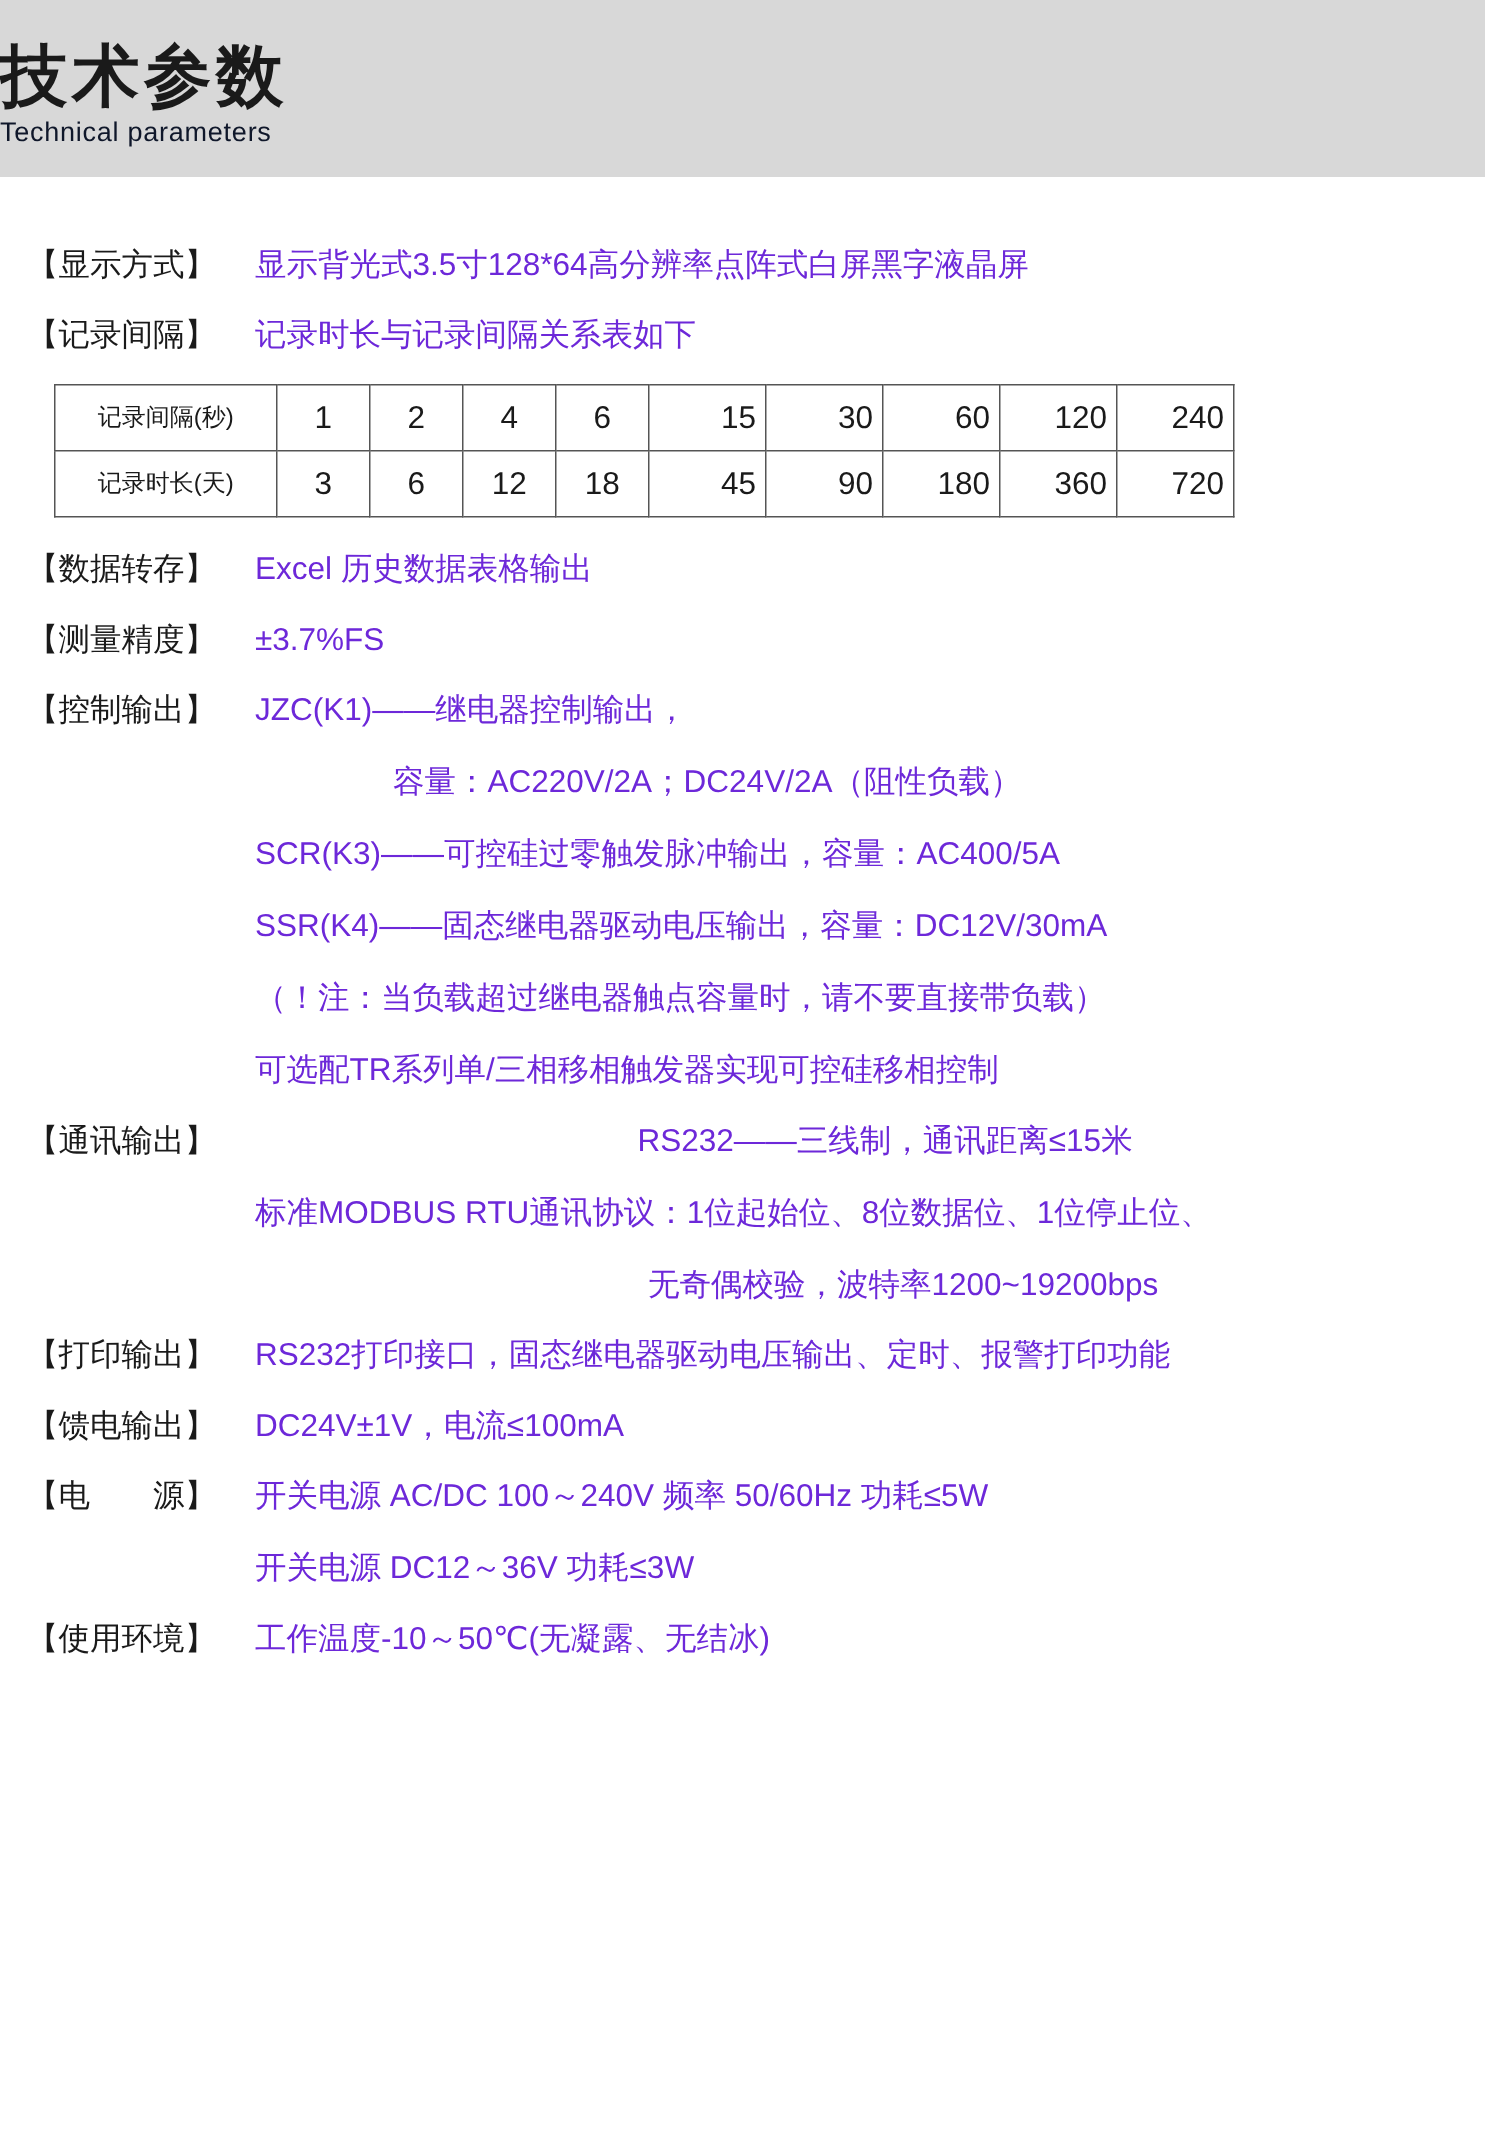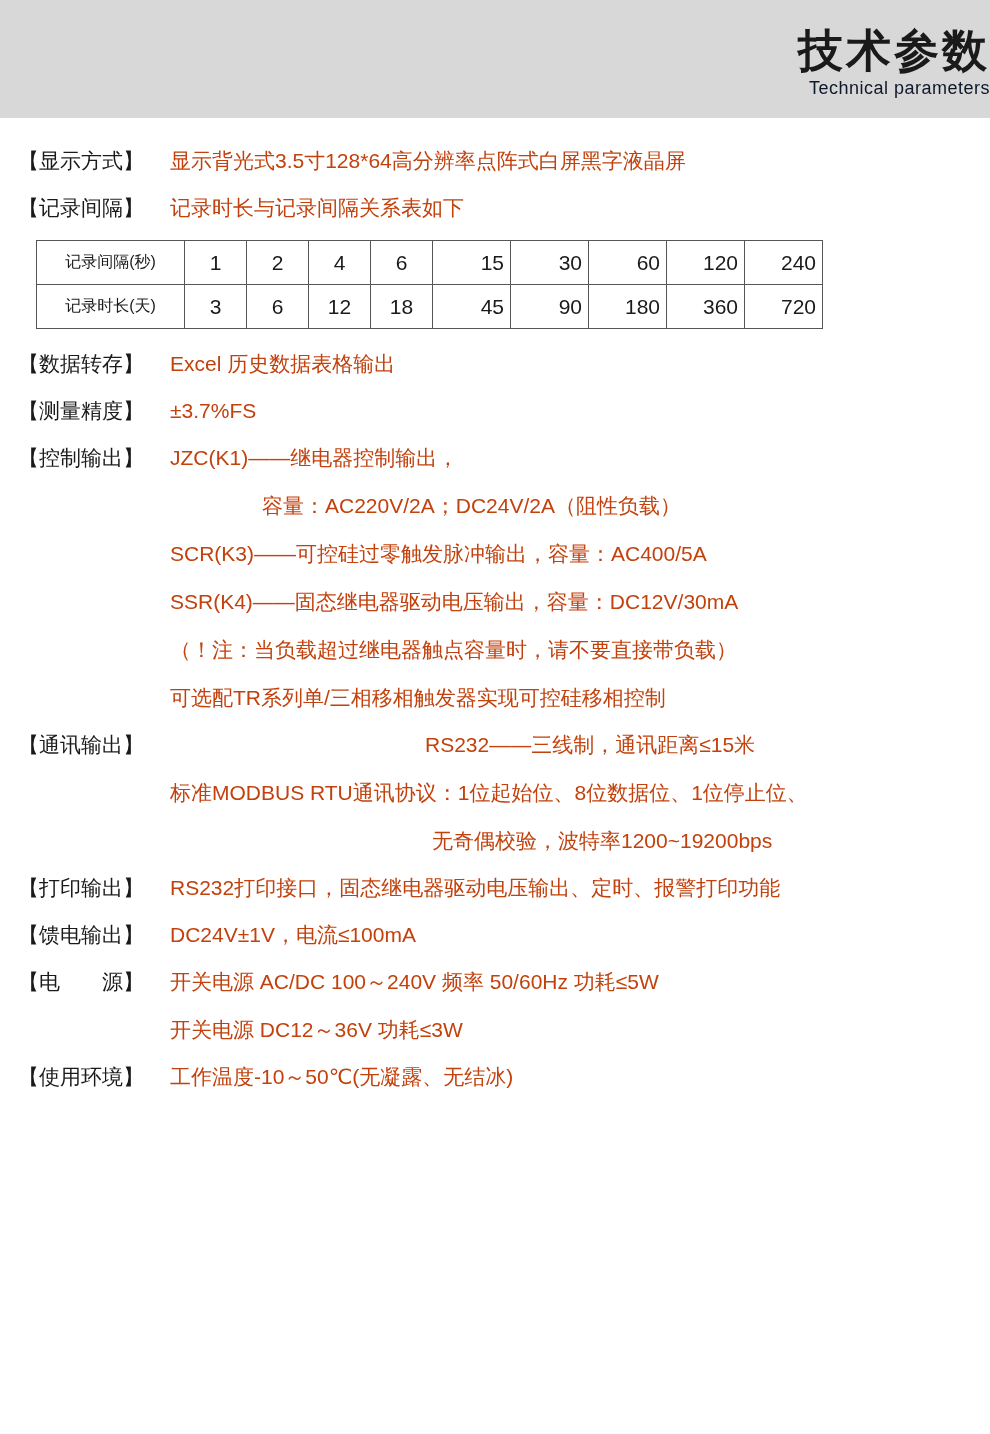--- a/index.html
+++ b/index.html
@@ -18,21 +18,21 @@
     position: relative;
     width: 990px;
     height: 1434px;
   }
   
   .header {
     height: 118px;
     background: #d8d8d8;
     display: flex;
     flex-direction: column;
-    align-items: flex-end;
+    align-items: flex-start;
     justify-content: center;
     box-sizing: border-box;
     padding-top: 6px;
   }
   .header-title {
     font-size: 45px;
     font-weight: bold;
     letter-spacing: 3px;
     color: #1a1a1a;
     line-height: 1.15;
@@ -45,36 +45,37 @@
   }
   
   .content {
     padding: 28px 18px 0 18px;
     box-sizing: border-box;
   }
   .row {
     display: flex;
     align-items: flex-start;
     margin-bottom: 17px;
+    margin-top: 16px;
   }
   .label {
     width: 152px;
     flex: 0 0 152px;
     font-size: 21px;
     line-height: 30px;
     white-space: nowrap;
     color: #1a1a1a;
   }
   .label.spaced {
     letter-spacing: 0;
   }
   .value {
     font-size: 21px;
     line-height: 30px;
-    color: #c2410c;
+    color: #6d28d9;
     flex: 1 1 auto;
   }
   .value .line {
     margin-bottom: 18px;
   }
   .value .line:last-child {
     margin-bottom: 0;
   }
   .indent-1 { padding-left: 92px; }
   .indent-2 { padding-left: 255px; }

